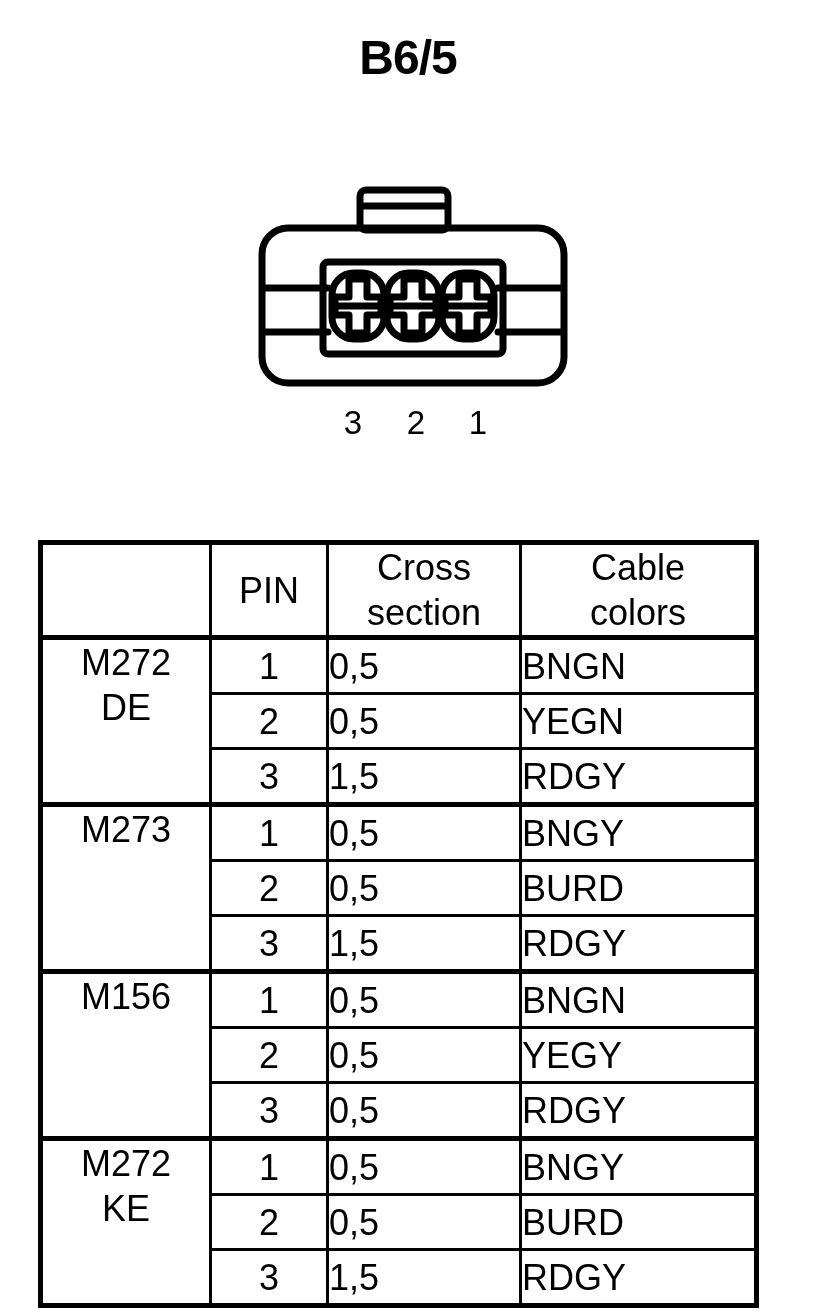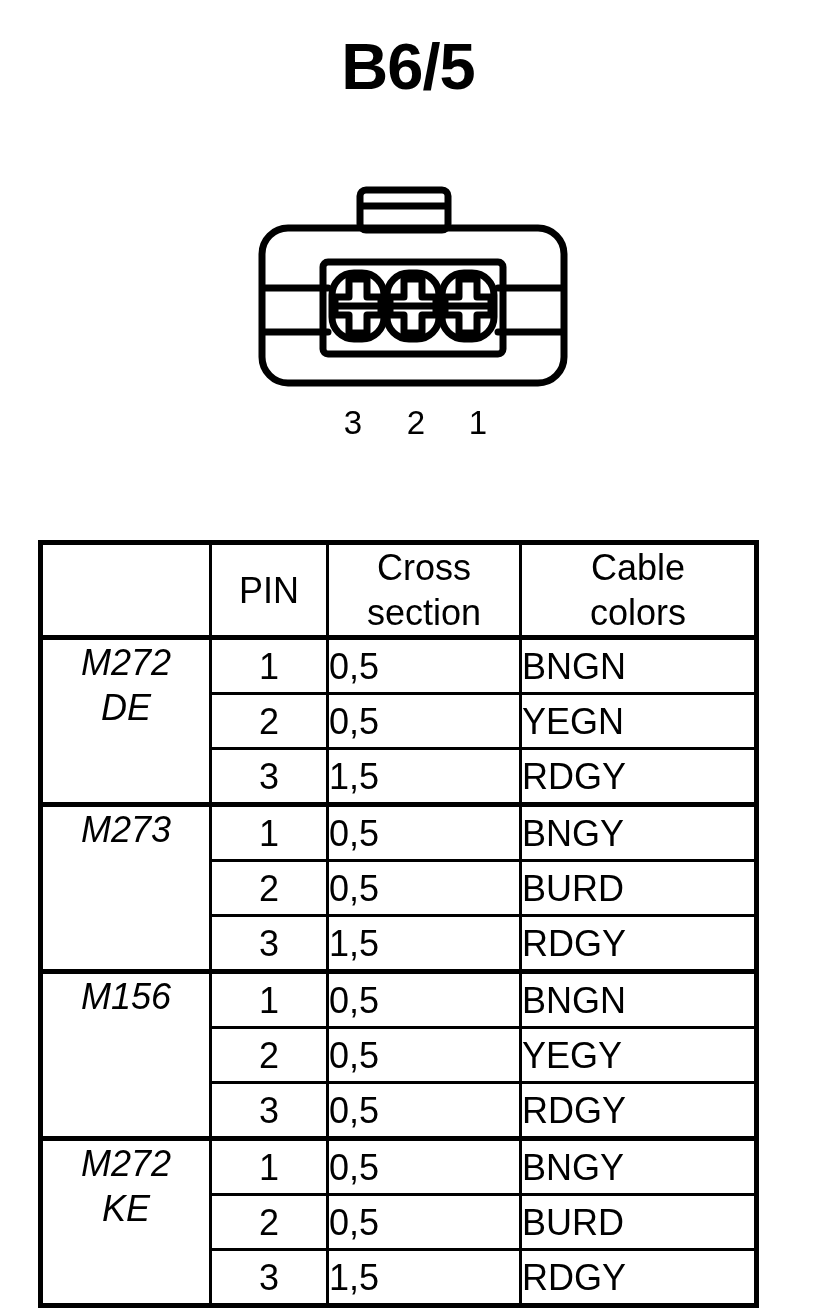--- a/index.html
+++ b/index.html
@@ -16,21 +16,21 @@
     overflow: hidden;
   }
 
   
   .title {
     position: absolute;
     top: 34px;
     left: 0;
     width: 816px;
     text-align: center;
-    font-size: 65px;
+    font-size: 48px;
     font-weight: bold;
     letter-spacing: -1px;
     line-height: 1;
   }
 
   
   .connector-wrap {
     position: absolute;
     top: 180px;
     left: 248px;
@@ -94,21 +94,20 @@
     height: 120px;
     padding: 4px 2px;
   }
   .th-text .ln { display: block; }
 
   .cell-model {
     text-align: center;
     vertical-align: top;
     padding-top: 6px;
     border-left: 5px solid #000;
-    font-style: italic;
   }
   .cell-model .ln { display: block; }
 
   .cell-pin {
     text-align: center;
     vertical-align: middle;
   }
   .cell-section,
   .cell-color {
     text-align: left;

